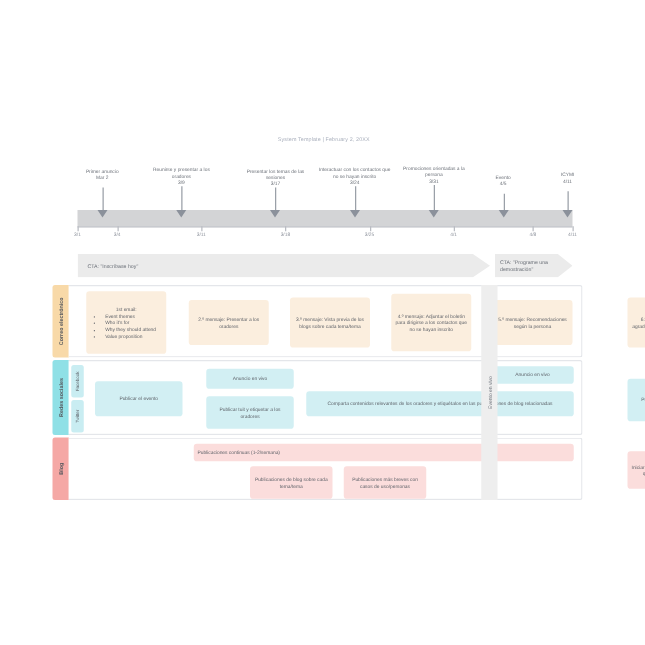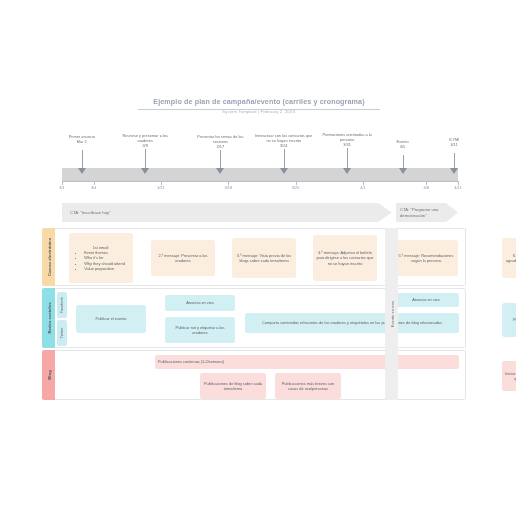--- a/index.html
+++ b/index.html
@@ -122,21 +122,20 @@
     position:absolute;left:50%;top:50%;
     transform:translate(-50%,-50%) rotate(-90deg);
     white-space:nowrap;font-size:4px;color:#6b7078;
   }
 </style>
 </head>
 <body>
 
 <div id="canvas">
 
-  <div class="doc-title">Ejemplo de plan de campaña/evento (carriles y cronograma)</div>
   <div class="doc-sub">System Template  |  February 2, 20XX</div>
 
   <div>
     <div class="tl-band"></div>
     <div class="tl-axis"></div>
     <div id="ticks">
         <div class="tick" style="left: 62px;"></div>
         <div class="tick-lbl" style="left: 62px;">3/1</div>
         <div class="tick" style="left: 93.68px;"></div>
         <div class="tick-lbl" style="left: 93.68px;">3/4</div>

